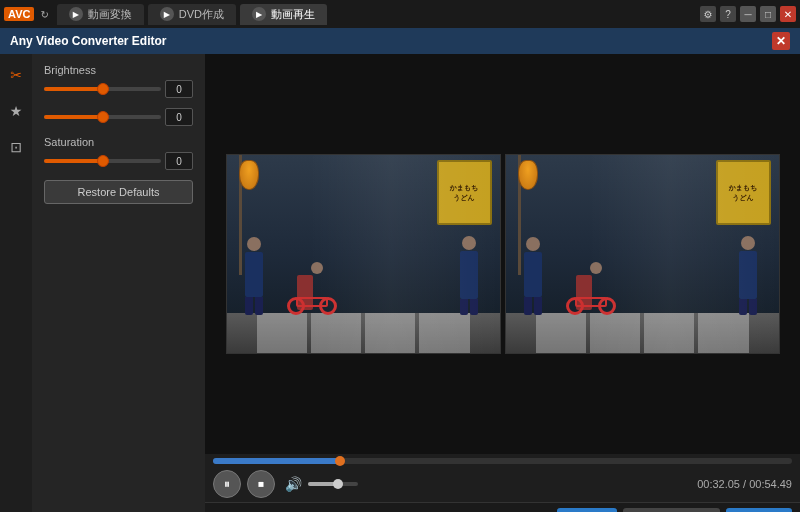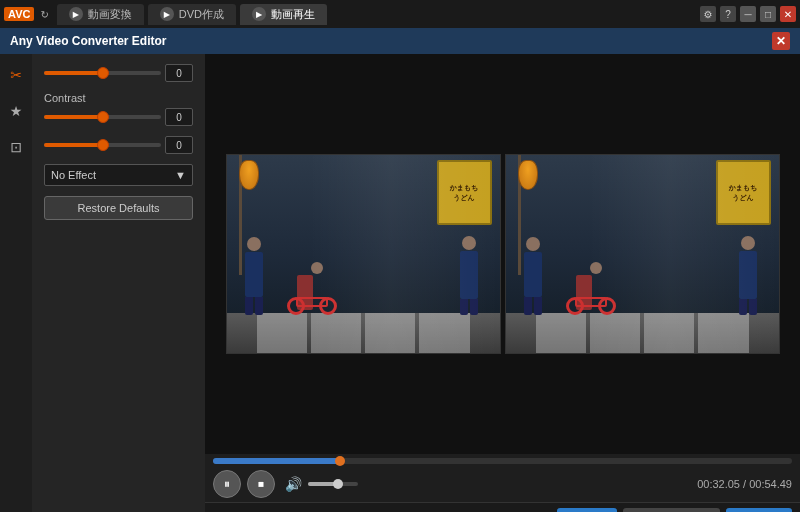--- a/index.html
+++ b/index.html
@@ -459,55 +459,52 @@
 
       <div class="sidebar-icons">
         <div class="sidebar-icon active">✂</div>
         <div class="sidebar-icon">★</div>
         <div class="sidebar-icon">⊡</div>
       </div>
 
       <div class="controls-panel">
 
         <div class="control-group">
-          <div class="slider-row">
-            <div class="slider-track">
-              <div class="slider-fill" style="width:50%"></div>
-              <div class="slider-thumb" style="left:50%"></div>
-            </div>
-            <div class="slider-value">0</div>
-          </div>
-        </div>
-
-        <div class="control-group">
-          <div class="control-label">Contrast</div>
+          <div class="control-label">Brightness</div>
           <div class="slider-row">
             <div class="slider-track">
               <div class="slider-fill" style="width:50%"></div>
               <div class="slider-thumb" style="left:50%"></div>
             </div>
             <div class="slider-value">0</div>
           </div>
         </div>
 
         <div class="control-group">
           <div class="slider-row">
             <div class="slider-track">
               <div class="slider-fill" style="width:50%"></div>
               <div class="slider-thumb" style="left:50%"></div>
             </div>
             <div class="slider-value">0</div>
           </div>
         </div>
 
         <div class="control-group">
-          <div class="select-box">
-            <span>No Effect</span>
-            <span>▼</span>
-          </div>
+          <div class="control-label">Saturation</div>
+          <div class="slider-row">
+            <div class="slider-track">
+              <div class="slider-fill" style="width:50%"></div>
+              <div class="slider-thumb" style="left:50%"></div>
+            </div>
+            <div class="slider-value">0</div>
+          </div>
+        </div>
+
+        <div class="control-group">
         </div>
 
         <div class="restore-btn">Restore Defaults</div>
 
       </div>
     </div>
   </div>
 
   <div class="content-area">
 

